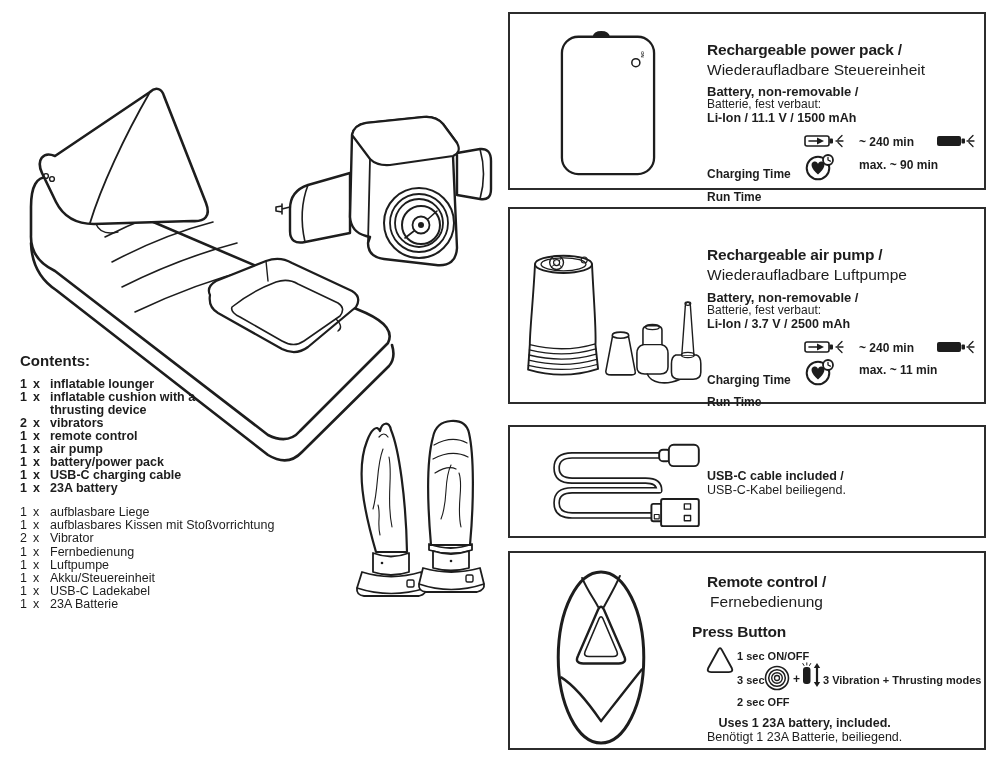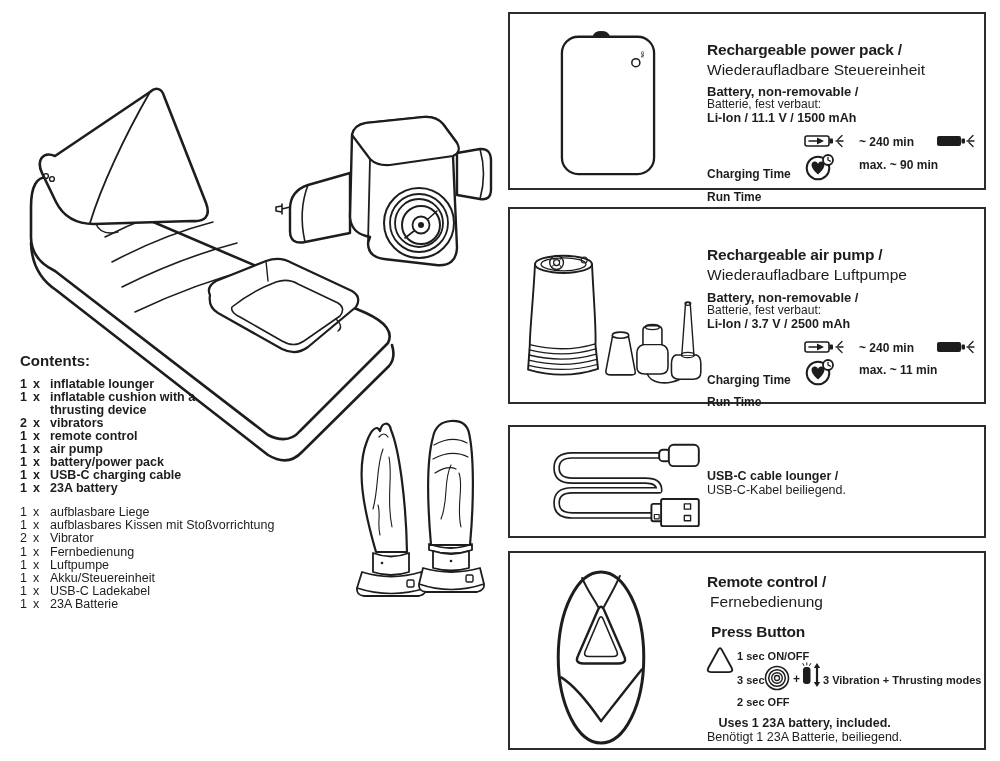--- a/index.html
+++ b/index.html
@@ -326,38 +326,38 @@
       <path d="M138,16 H36 Q20,16 20,29 Q20,42 36,42 H112 Q126,42 126,52 H36 Q20,52 20,65 Q20,78 36,78 H118" stroke="#fff" stroke-width="3.6" fill="none" stroke-linecap="round"></path>
       <rect class="ln fillw" stroke-width="2" x="126" y="10" width="12" height="12" rx="4"></rect>
       <rect class="ln fillw" stroke-width="2" x="136" y="5" width="31" height="22" rx="5"></rect>
       <rect class="ln fillw" stroke-width="2" x="118" y="66" width="11" height="18" rx="2"></rect>
       <rect class="ln" stroke-width="1.2" x="121" y="77" width="5" height="4.5"></rect>
       <rect class="ln fillw" stroke-width="2" x="128" y="61" width="39" height="28" rx="2"></rect>
       <rect class="ln" stroke-width="1.4" x="152" y="66" width="6.5" height="5.5"></rect>
       <rect class="ln" stroke-width="1.4" x="152" y="78" width="6.5" height="5.5"></rect>
     </svg>
     <div class="abs" style="left:197px;top:42px">
-      <div class="t-b125">USB-C cable lounger /</div>
+      <div class="t-b125">USB-C cable included /</div>
       <div class="t-r125">USB-C-Kabel beiliegend.</div>
     </div>
   </div>
 
   <div class="panel" id="panel-remote">
     <svg class="abs" style="left:44px;top:13px" width="96" height="183" viewBox="0 0 96 184">
       <ellipse class="ln fillw" stroke-width="3" cx="47" cy="92" rx="43" ry="86"></ellipse>
       <path class="ln" stroke-width="2" d="M28,12 C34,26 40,33 44,41 M66,10 C60,24 54,33 50,41"></path>
       <path class="ln" stroke-width="2.4" d="M44,44 Q47,38 50,44 L70,90 Q74,98 65,98 L29,98 Q20,98 24,90 Z"></path>
       <path class="ln" stroke-width="1.6" d="M45,53 Q47,49 49,53 L63,86 Q65,91 59,91 L35,91 Q29,91 31,86 Z"></path>
       <path class="ln" stroke-width="2.4" d="M7,112 C20,120 36,140 47,156 C58,142 75,120 88,104"></path>
     </svg>
     <div class="abs" style="left:197px;top:19px">
       <div class="t-head">Remote control /</div>
       <div class="t-head-sub">Fernebedienung</div>
     </div>
-    <div class="abs t-head" style="left:201px;top:69px">Press Button</div>
+    <div class="abs t-head" style="left:182px;top:69px">Press Button</div>
 
     <span class="abs" style="left:195px;top:92px">
       <svg width="30" height="29" viewBox="0 0 32 30">
         <path class="ln" stroke-width="2" d="M14.5,4 Q16,1.5 17.8,4.5 L28.5,24 Q30.5,28.5 25.5,28.5 L6.5,28.5 Q1.5,28.5 3.5,24 Z"></path>
       </svg>
     </span>
     <div class="abs small-b" style="left:227px;top:97px">1 sec ON/OFF</div>
 
     <div class="abs small-b" style="left:227px;top:121px">3 sec</div>
     <span class="abs" style="left:254px;top:112px">

